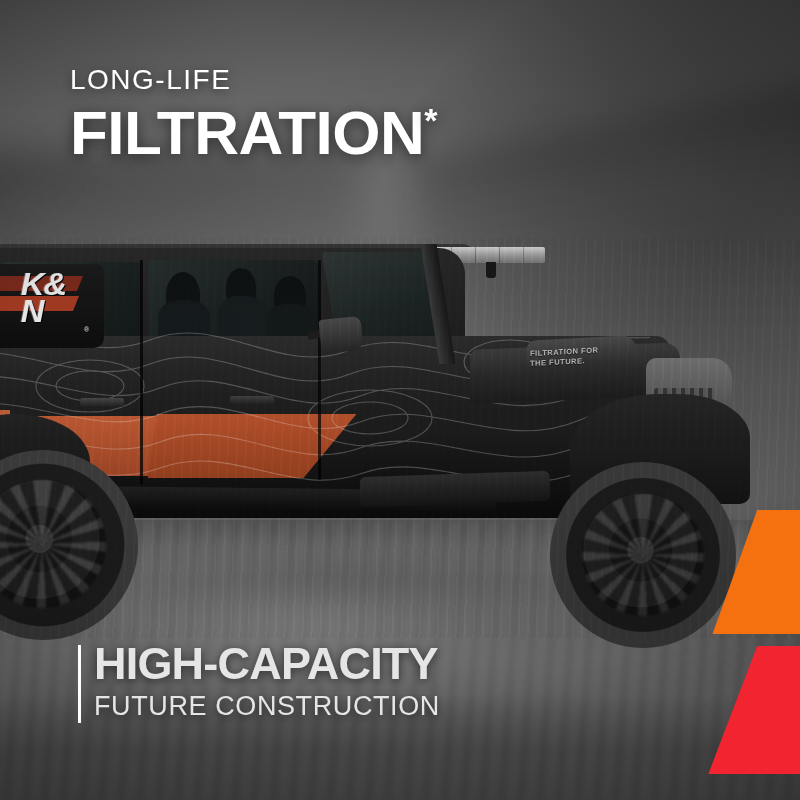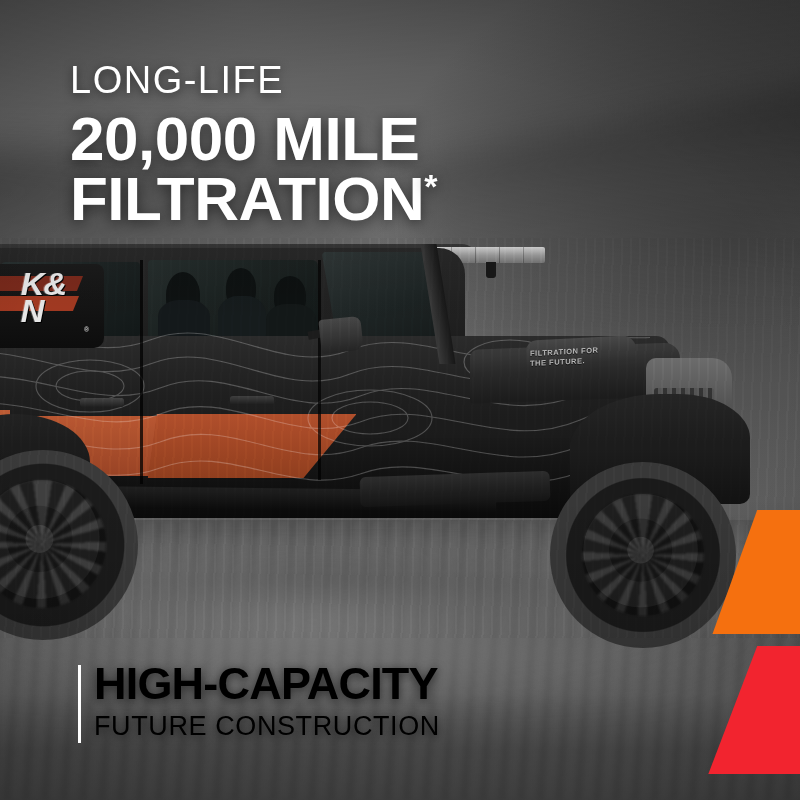--- a/index.html
+++ b/index.html
@@ -342,43 +342,43 @@
     clip-path: polygon(55% 0%, 100% 0%, 100% 100%, 8% 100%);
   }
 
   
   #headline-block {
     position: absolute;
     left: 70px; top: 58px; width: 640px;
     color: #fff;
   }
   #eyebrow {
-    font-size: 38px;
+    font-size: 28px;
     font-weight: 400;
     letter-spacing: 1.5px;
     line-height: 44px;
     text-shadow: 0 2px 10px rgba(0,0,0,.55);
   }
   .big-line {
     font-size: 62px;
     font-weight: 700;
     letter-spacing: -0.5px;
     line-height: 58px;
     text-shadow: 0 3px 14px rgba(0,0,0,.55);
     white-space: nowrap;
   }
   #headline-2 { margin-top: 8px; }
   #headline-3 { margin-top: 2px; }
   #asterisk-sup { font-size: 34px; vertical-align: super; line-height: 0; }
 
   #subhead-block {
     position: absolute;
-    left: 72px; top: 660px; width: 560px;
+    left: 72px; top: 640px; width: 560px;
     padding-left: 22px;
-    color: #000000;
+    color: #e5e5e5;
   }
   #subhead-rule {
     position: absolute;
     left: 6px; top: 5px; width: 3px; height: 78px;
     background: #fff;
   }
   #subhead-main {
     font-size: 45px;
     font-weight: 700;
     letter-spacing: -0.8px;
@@ -506,21 +506,20 @@
     <div id="kn-reg">®</div>
   </div>
 
   <div class="layer" id="vignette"></div>
 
   <div id="shape-orange"></div>
   <div id="shape-red"></div>
 
   <div id="headline-block">
     <div id="eyebrow">LONG-LIFE</div>
-    <div class="big-line" id="headline-2">20,000 MILE</div>
     <div class="big-line" id="headline-3"><span>FILTRATION</span><span id="asterisk-sup">*</span></div>
   </div>
 
   <div id="subhead-block">
     <div id="subhead-rule"></div>
     <div id="subhead-main">HIGH-CAPACITY</div>
     <div id="subhead-sub">FUTURE CONSTRUCTION</div>
   </div>
 
 

